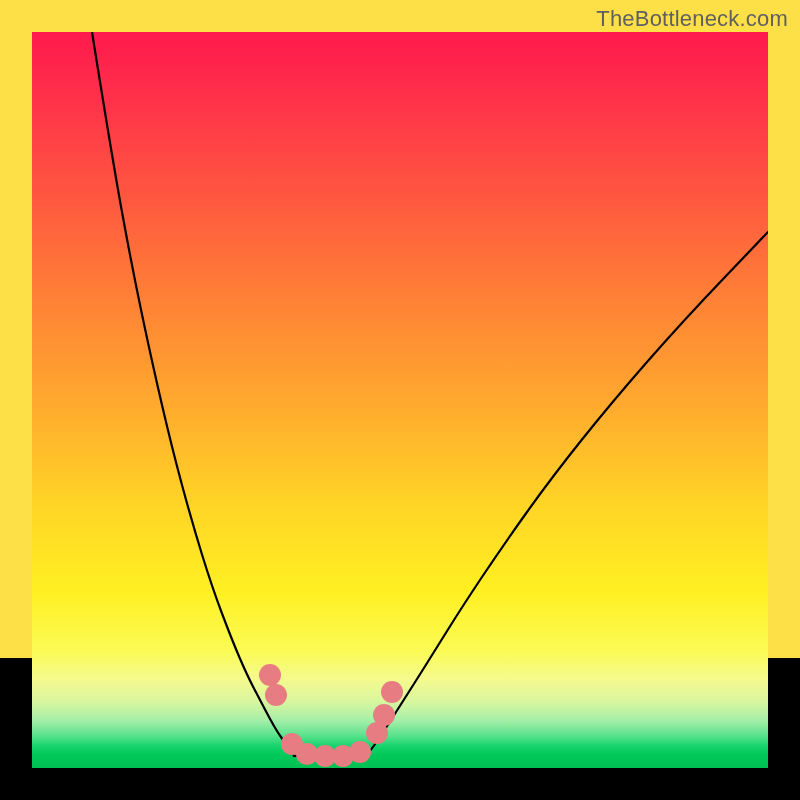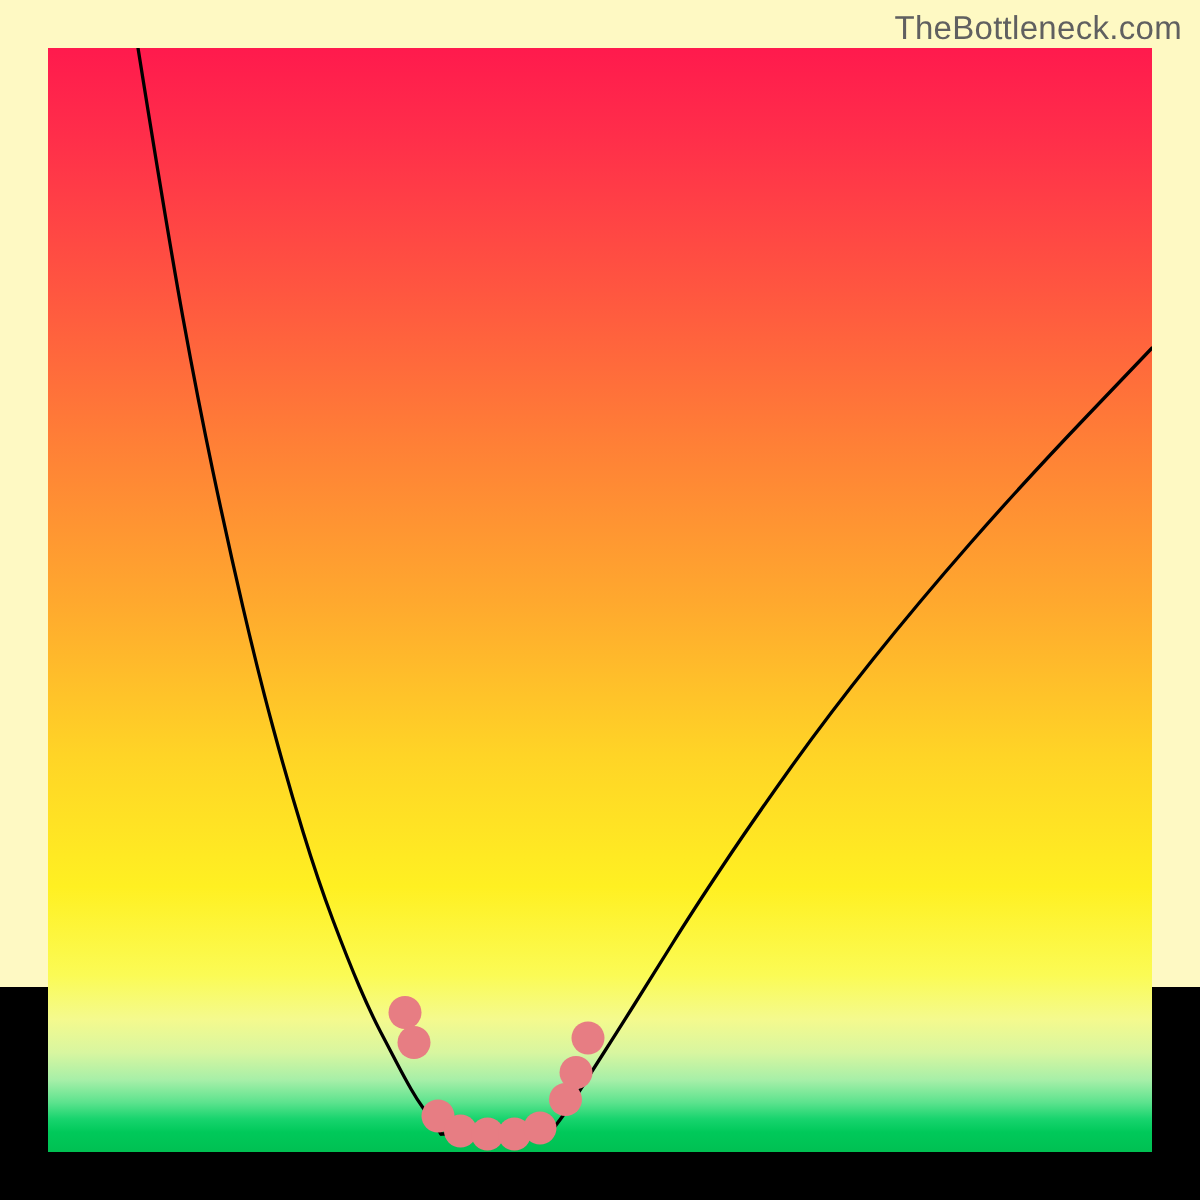--- a/index.html
+++ b/index.html
@@ -10,21 +10,21 @@
     background: #000;
     overflow: hidden;
     font-family: Arial, Helvetica, sans-serif;
   }
   .frame {
     position: absolute;
     top: 0;
     left: 0;
     width: 800px;
     height: 658px;
-    background: #fef9c3;
+    background: #fde047;
   }
   .plot {
     position: absolute;
     top: 32px;
     left: 32px;
     width: 736px;
     height: 736px;
     overflow: hidden;
   }
   .gradient {

